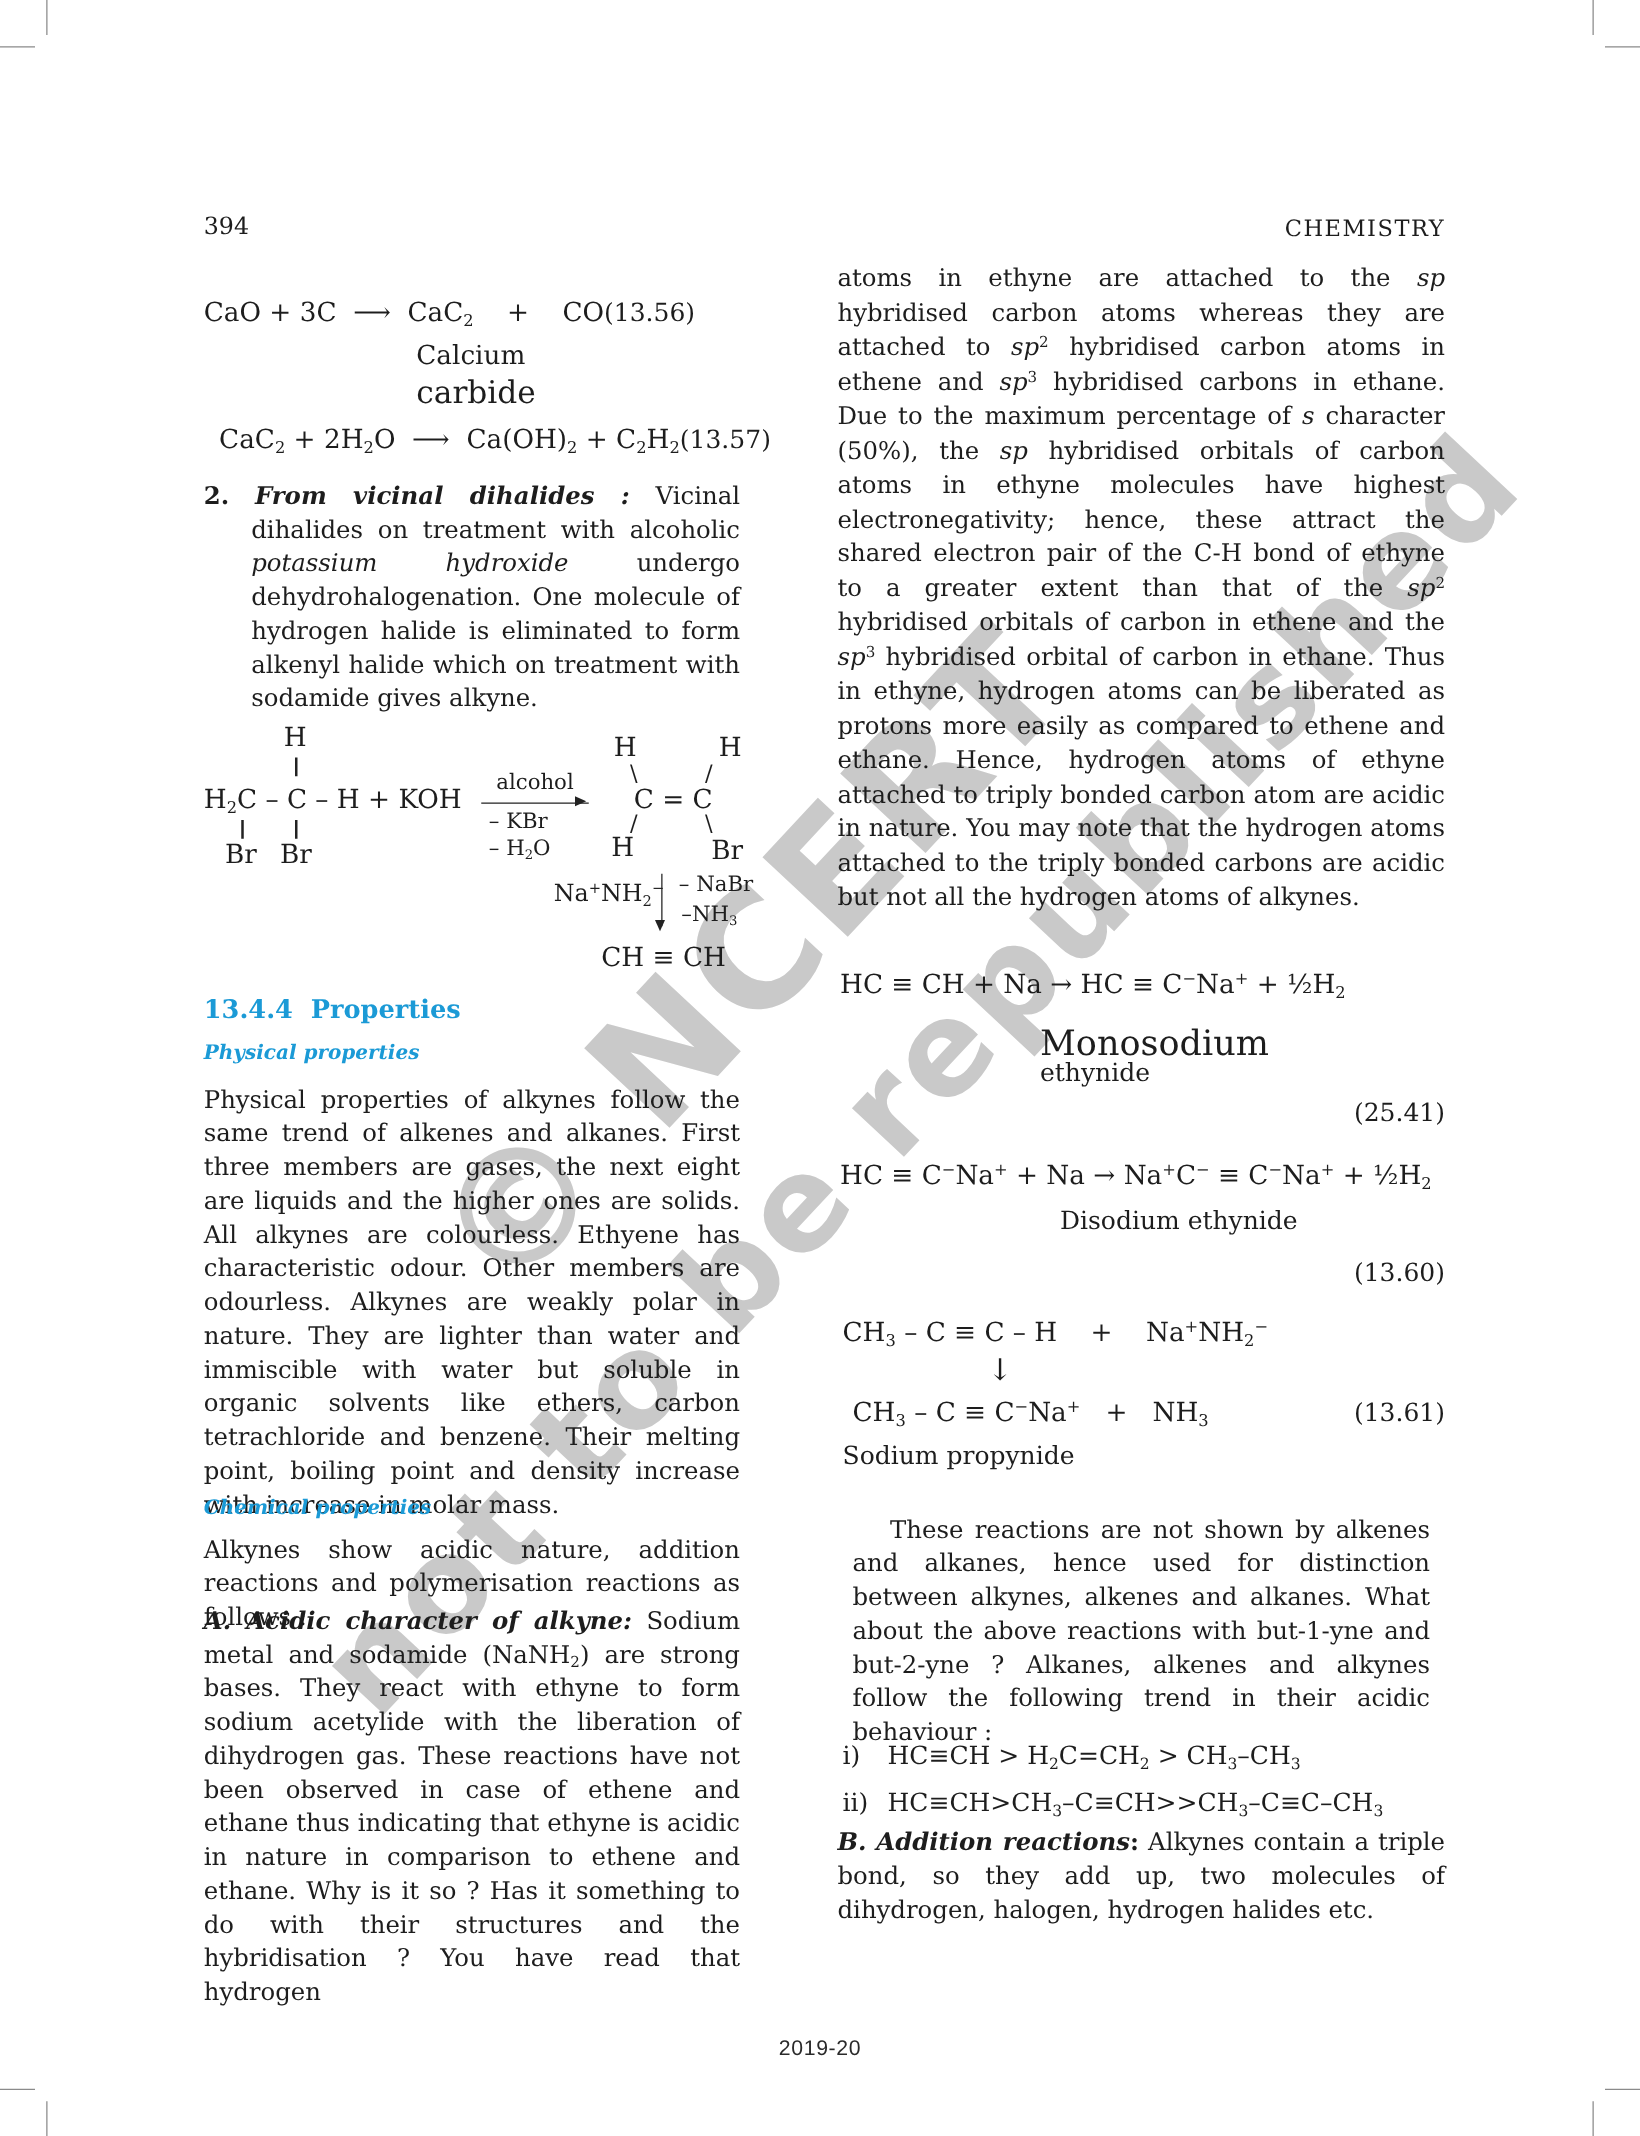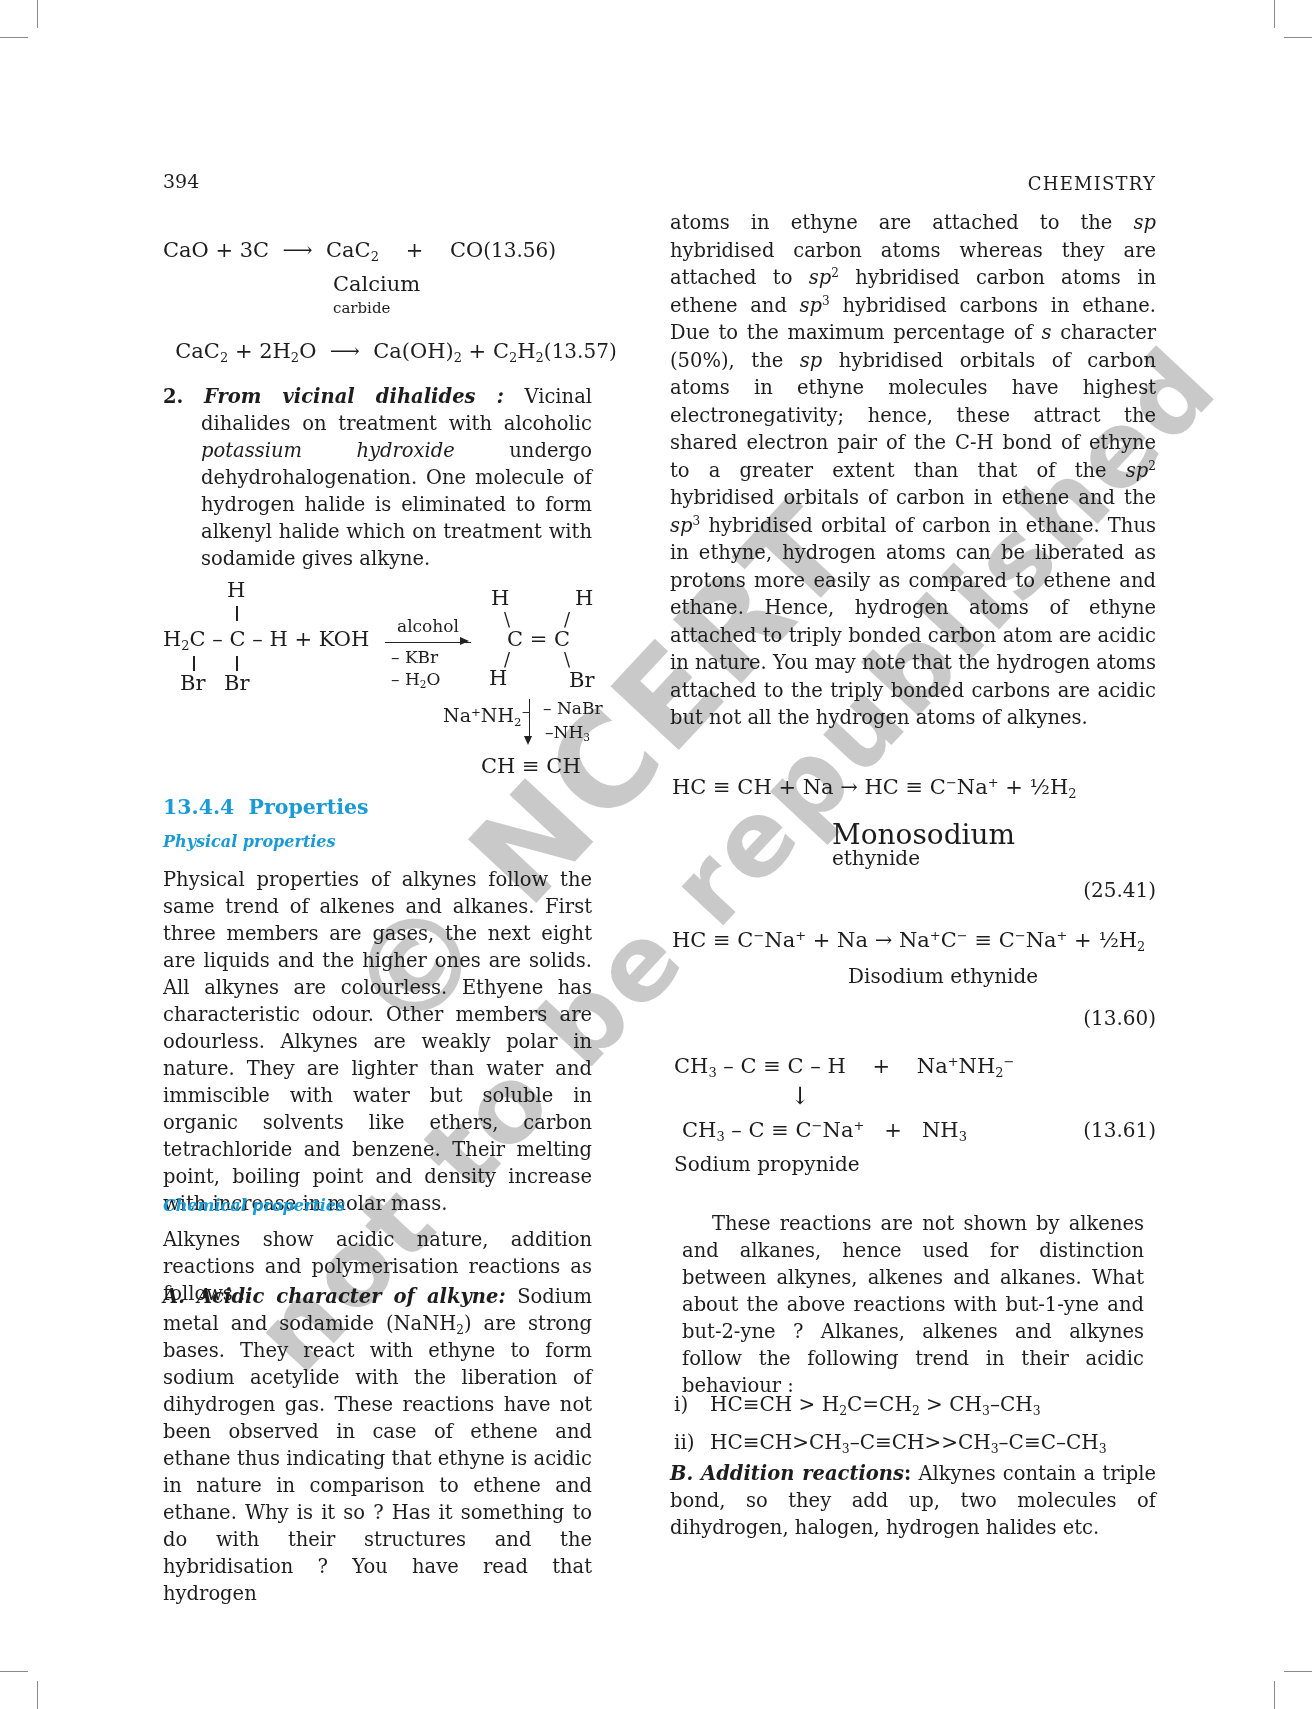--- a/index.html
+++ b/index.html
@@ -31,21 +31,21 @@
   .lead-it{font-weight:bold;font-style:italic;}
   sub{font-size:0.62em;vertical-align:-0.32em;line-height:0;}
   sup{font-size:0.62em;vertical-align:0.55em;line-height:0;}
 
   .head-blue{color:var(--accent,#1b9ad6);font-weight:bold;font-size:20.5px;white-space:pre-wrap;}
   .head-blue-it{color:var(--accent,#1b9ad6);font-weight:bold;font-style:italic;font-size:16px;}
 
   
   .eq56{left:163px;top:238px;width:466px;display:flex;justify-content:flex-start;}
   .eq56-l1{left:333px;top:272px;font-size:21px;}
-  .eq56-l2{left:333px;top:299px;font-size:15px;}
+  .eq56-l2{left:333px;top:299px;font-size:25px;}
   .eq57{left:163px;top:339px;width:466px;display:flex;justify-content:center;}
   .vicinal{left:163px;top:383px;width:429px;padding-left:38px;text-indent:-38px;box-sizing:border-box;}
   .phys-body{left:163px;top:866px;width:429px;}
   .chem-body{left:163px;top:1226px;width:429px;}
   .acidic{left:163px;top:1283px;width:429px;}
   .prop-head{left:163px;top:795px;}
   .phys-head{left:163px;top:832px;}
   .chem-head{left:163px;top:1196px;}
 
   
@@ -181,14 +181,15 @@
       <p class="p" style="margin:12px">These reactions are not shown by alkenes and alkanes, hence used for distinction between alkynes, alkenes and alkanes. What about the above reactions with but-1-yne and but-2-yne ? Alkanes, alkenes and alkynes follow the following trend in their acidic behaviour :</p>
     </div>
 
     <div class="abs r-ti-label">i)</div>
     <div class="abs r-ti-body eq">HC≡CH &gt; H<sub>2</sub>C=CH<sub>2</sub> &gt; CH<sub>3</sub>–CH<sub>3</sub></div>
     <div class="abs r-tii-label">ii)</div>
     <div class="abs r-tii-body eq">HC≡CH&gt;CH<sub>3</sub>–C≡CH&gt;&gt;CH<sub>3</sub>–C≡C–CH<sub>3</sub></div>
 
     <p class="abs body-text r-add" style="margin:0"><span class="lead-it">B. Addition reactions</span><b>:</b> <span>Alkynes contain a triple bond, so they add up, two molecules of dihydrogen, halogen, hydrogen halides etc.</span></p>
 
+    <div class="abs footer">2019-20</div>
   </div>
 </div>
 
 </body></html>

